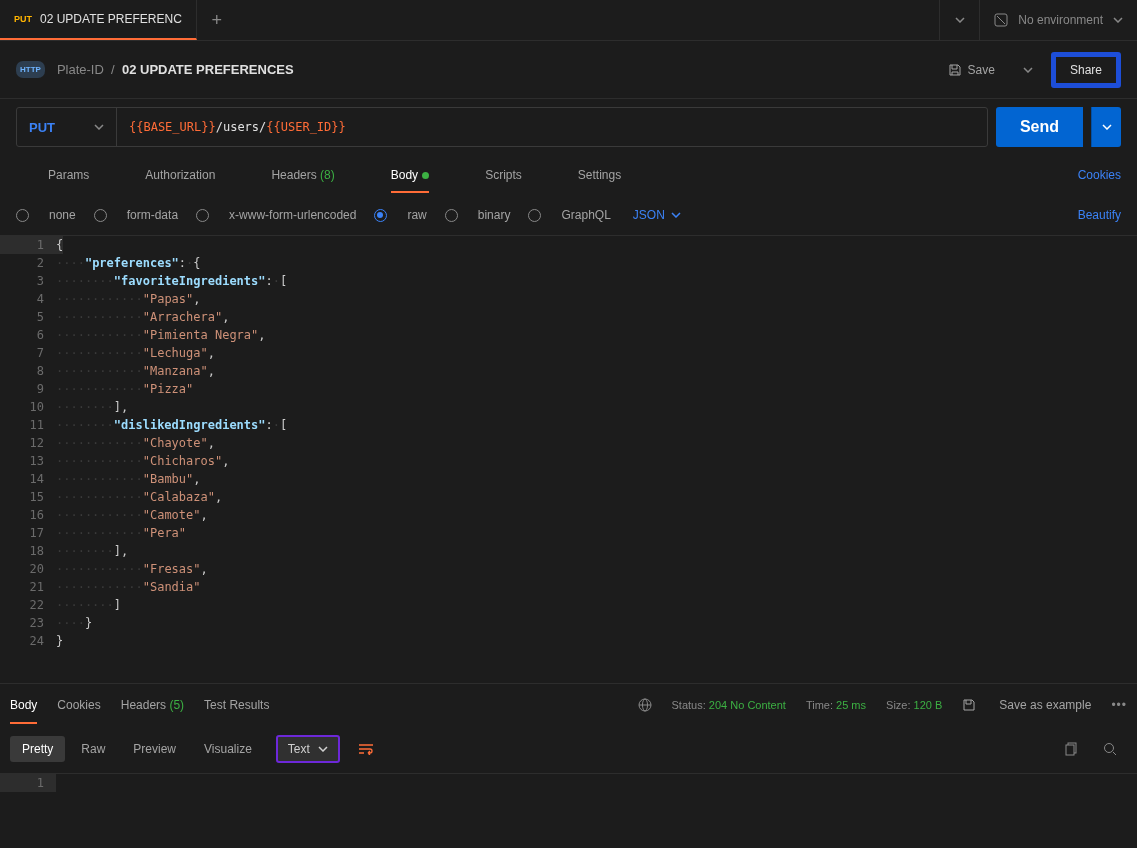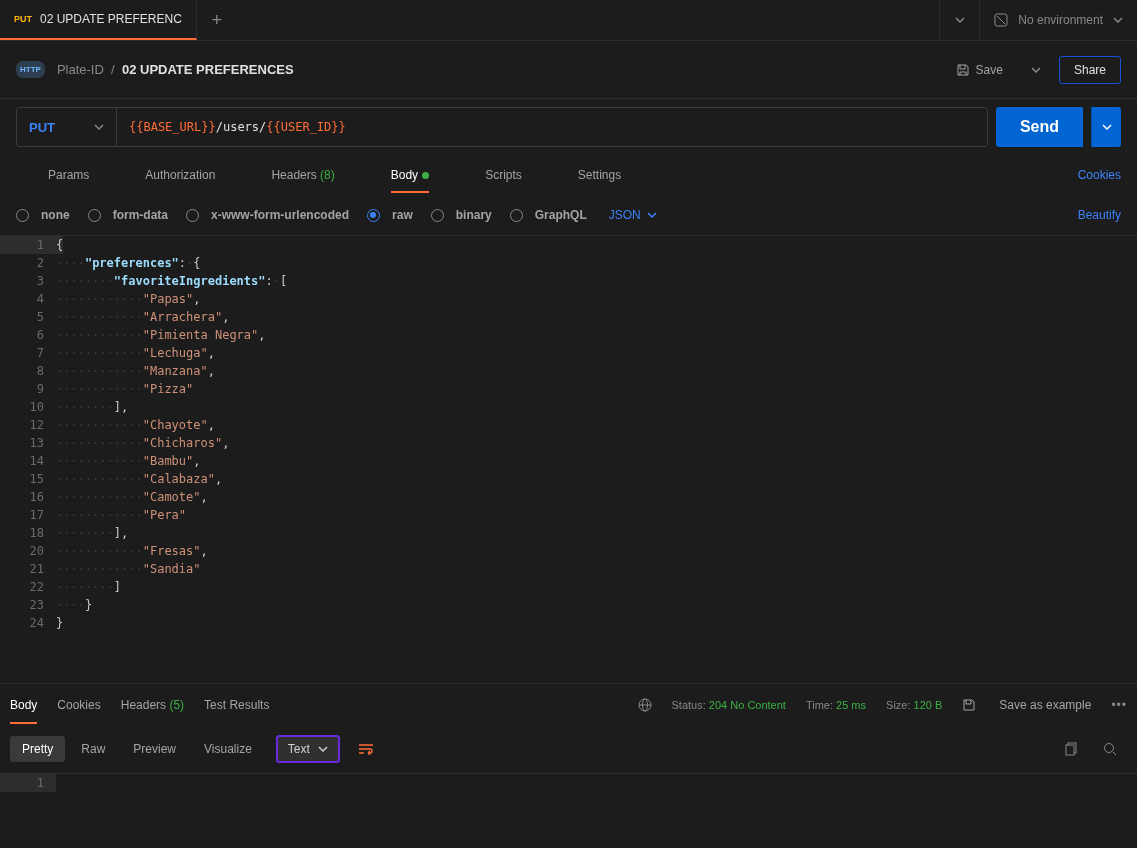--- a/index.html
+++ b/index.html
@@ -16,21 +16,21 @@
 .tab-chevron { width: 40px; display:flex; align-items:center; justify-content:center; color:#888; cursor:pointer; border-left:1px solid #2d2d2d; }
 .env-box { display:flex; align-items:center; gap:10px; padding:0 14px; border-left:1px solid #2d2d2d; color:#888; cursor:pointer; }
 
 
 .header-row { height: 58px; display:flex; align-items:center; padding: 0 16px; gap:12px; border-bottom:1px solid #2d2d2d; }
 .http-badge { background:#2d3e50; color:#6fb4ff; font-size:8px; font-weight:700; padding:4px 4px; border-radius:7px; }
 .breadcrumb { color:#888; font-size:13px; }
 .breadcrumb .current { color:#e0e0e0; font-weight:600; }
 .header-row .spacer { flex:1; }
 .save-btn { display:flex; align-items:center; gap:6px; color:#a4a4a4; padding:6px 10px; cursor:pointer; }
-.share-btn { border:1px solid #1d4ed8; color:#e0e0e0; padding:6px 14px; border-radius:3px; cursor:pointer; }
+.share-btn { border:5px solid #1d4ed8; color:#e0e0e0; padding:6px 14px; border-radius:3px; cursor:pointer; }
 .chev-down-sm { color:#888; cursor:pointer; padding:6px; }
 
 
 .url-row { height: 56px; display:flex; align-items:center; padding:8px 16px; gap:8px; }
 .method-url { flex:1; display:flex; border:1px solid #3a3a3a; border-radius:3px; background:#1c1c1c; height:40px; }
 .method-select { width:100px; display:flex; align-items:center; justify-content:space-between; padding:0 12px; border-right:1px solid #3a3a3a; color:#3b82f6; font-weight:600; font-size:13px; cursor:pointer; }
 .url-input { flex:1; display:flex; align-items:center; padding:0 12px; font-family:monospace; font-size:12px; }
 .var { color:#ff6c37; }
 .txt { color:#e0e0e0; }
 .send-btn { background:#0265d2; color:#fff; font-weight:600; font-size:16px; padding: 0 24px; height:40px; border-radius:3px 0 0 3px; display:flex; align-items:center; cursor:pointer; }
@@ -41,21 +41,21 @@
 .req-tab { color:#a4a4a4; cursor:pointer; padding:10px 0; position:relative;margin-left:32px; }
 .req-tab.active { color:#fff; }
 .req-tab.active::after { content:""; position:absolute; bottom:-1px; left:0; right:0; height:2px; background:#ff6c37; }
 .req-tab .count { color:#3cb043; }
 .req-tab .dot { display:inline-block; width:7px; height:7px; border-radius:50%; background:#3cb043; margin-left:4px; }
 .req-tabs .spacer { flex:1; }
 .cookies-link { color:#3b82f6; cursor:pointer; }
 
 
 .body-type-row { height:40px; display:flex; align-items:center; padding:0 16px; gap:18px; font-size:12px; }
-.radio { display:flex; align-items:center; gap:12px; color:#a4a4a4; cursor:pointer;font-weight:bold; }
+.radio { display:flex; align-items:center; gap:20px; color:#a4a4a4; cursor:pointer; }
 .radio-circle { width:13px; height:13px; border:1.5px solid #888; border-radius:50%; display:inline-block; position:relative; }
 .radio.selected .radio-circle { border-color:#3b82f6; }
 .radio.selected .radio-circle::after { content:""; position:absolute; top:2px; left:2px; width:6px; height:6px; background:#3b82f6; border-radius:50%; }
 .json-select { color:#3b82f6; display:flex; align-items:center; gap:6px; cursor:pointer; margin-left:4px; }
 .body-type-row .spacer { flex:1; }
 .beautify { color:#3b82f6; cursor:pointer; }
 
 
 .editor { background:#1c1c1c; font-family: Consolas, monospace; font-size:12px; overflow:auto; border-top:1px solid #2d2d2d; }
 .code-line { display:flex; height:18px; line-height:18px; }
@@ -246,20 +246,24 @@
       <div class="gutter">8</div>
       <div class="code"><span class="ws">············</span><span class="s">"Manzana"</span><span class="p">,</span></div>
     </div>
     <div class="code-line">
       <div class="gutter">9</div>
       <div class="code"><span class="ws">············</span><span class="s">"Pizza"</span></div>
     </div>
     <div class="code-line">
       <div class="gutter">10</div>
       <div class="code"><span class="ws">········</span><span class="p">],</span></div>
+    </div>
+    <div class="code-line">
+      <div class="gutter">11</div>
+      <div class="code"><span class="ws">········</span><span class="k">"dislikedIngredients"</span><span class="p">:</span><span class="ws">·</span><span class="p">[</span></div>
     </div>
     <div class="code-line">
       <div class="gutter">12</div>
       <div class="code"><span class="ws">············</span><span class="s">"Chayote"</span><span class="p">,</span></div>
     </div>
     <div class="code-line">
       <div class="gutter">13</div>
       <div class="code"><span class="ws">············</span><span class="s">"Chicharos"</span><span class="p">,</span></div>
     </div>
     <div class="code-line">

